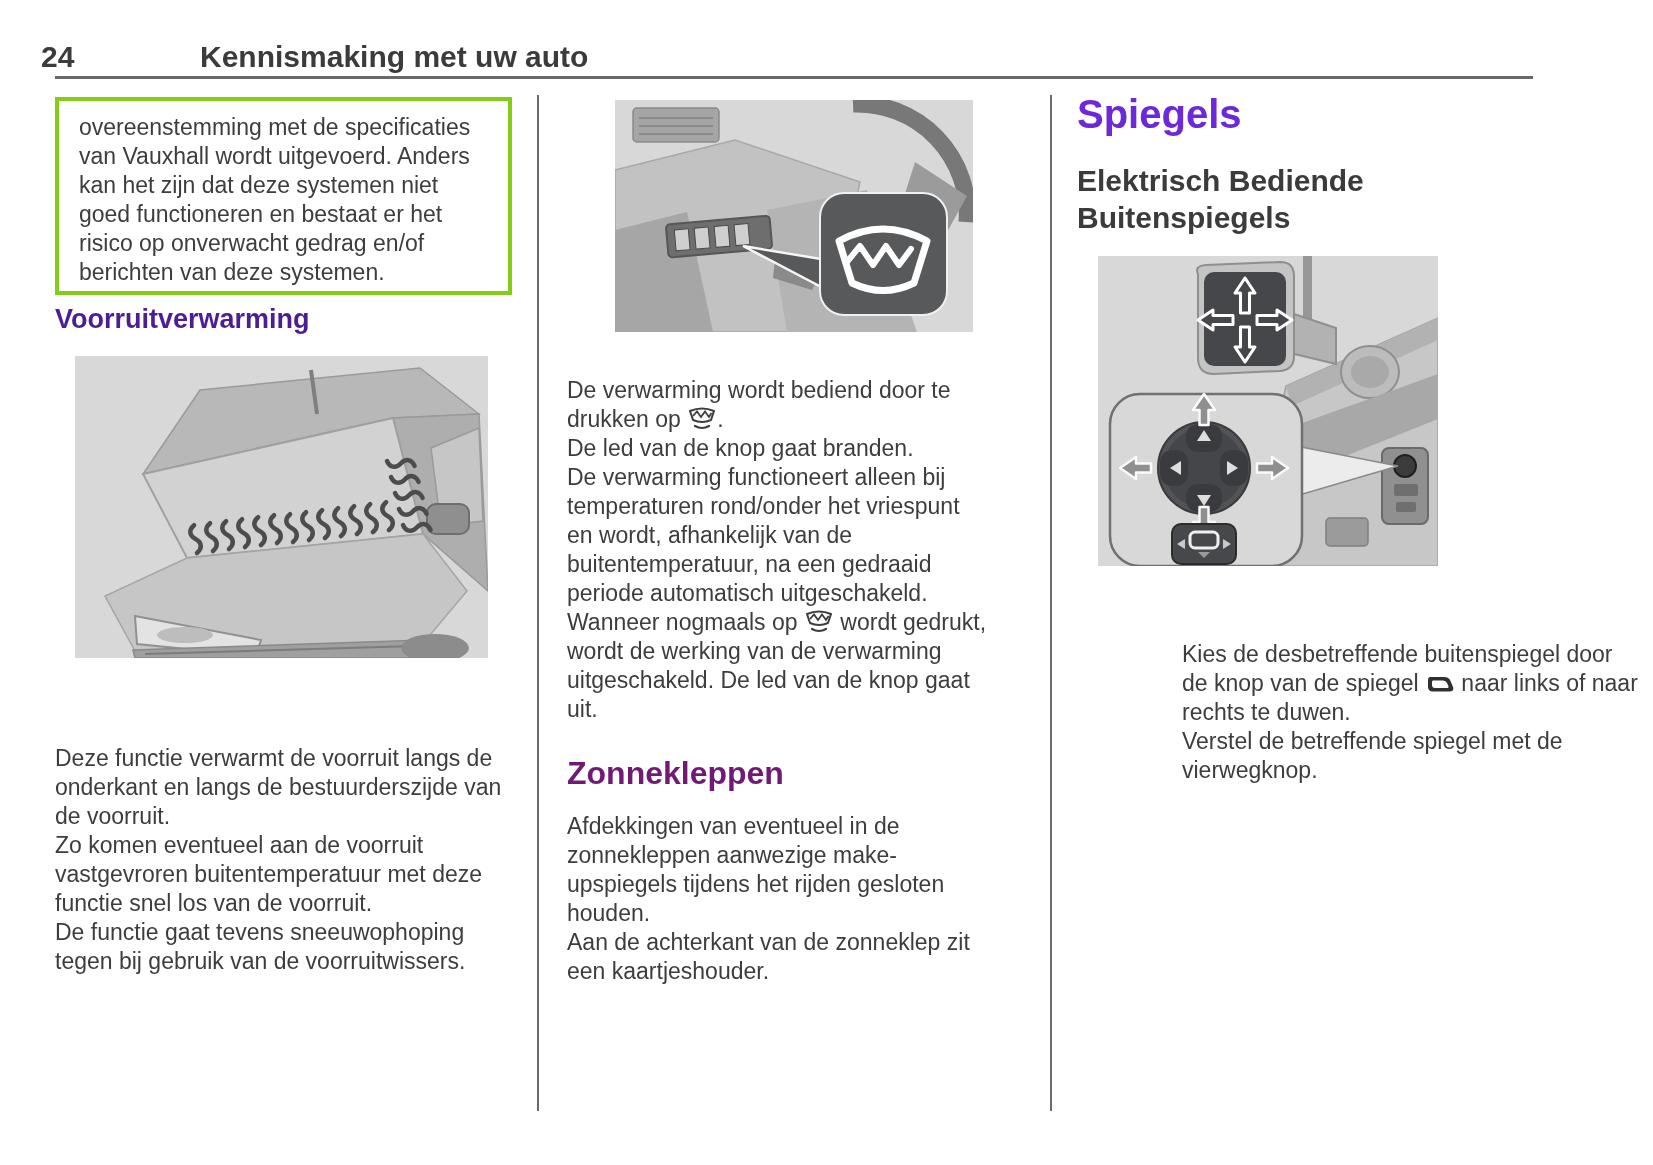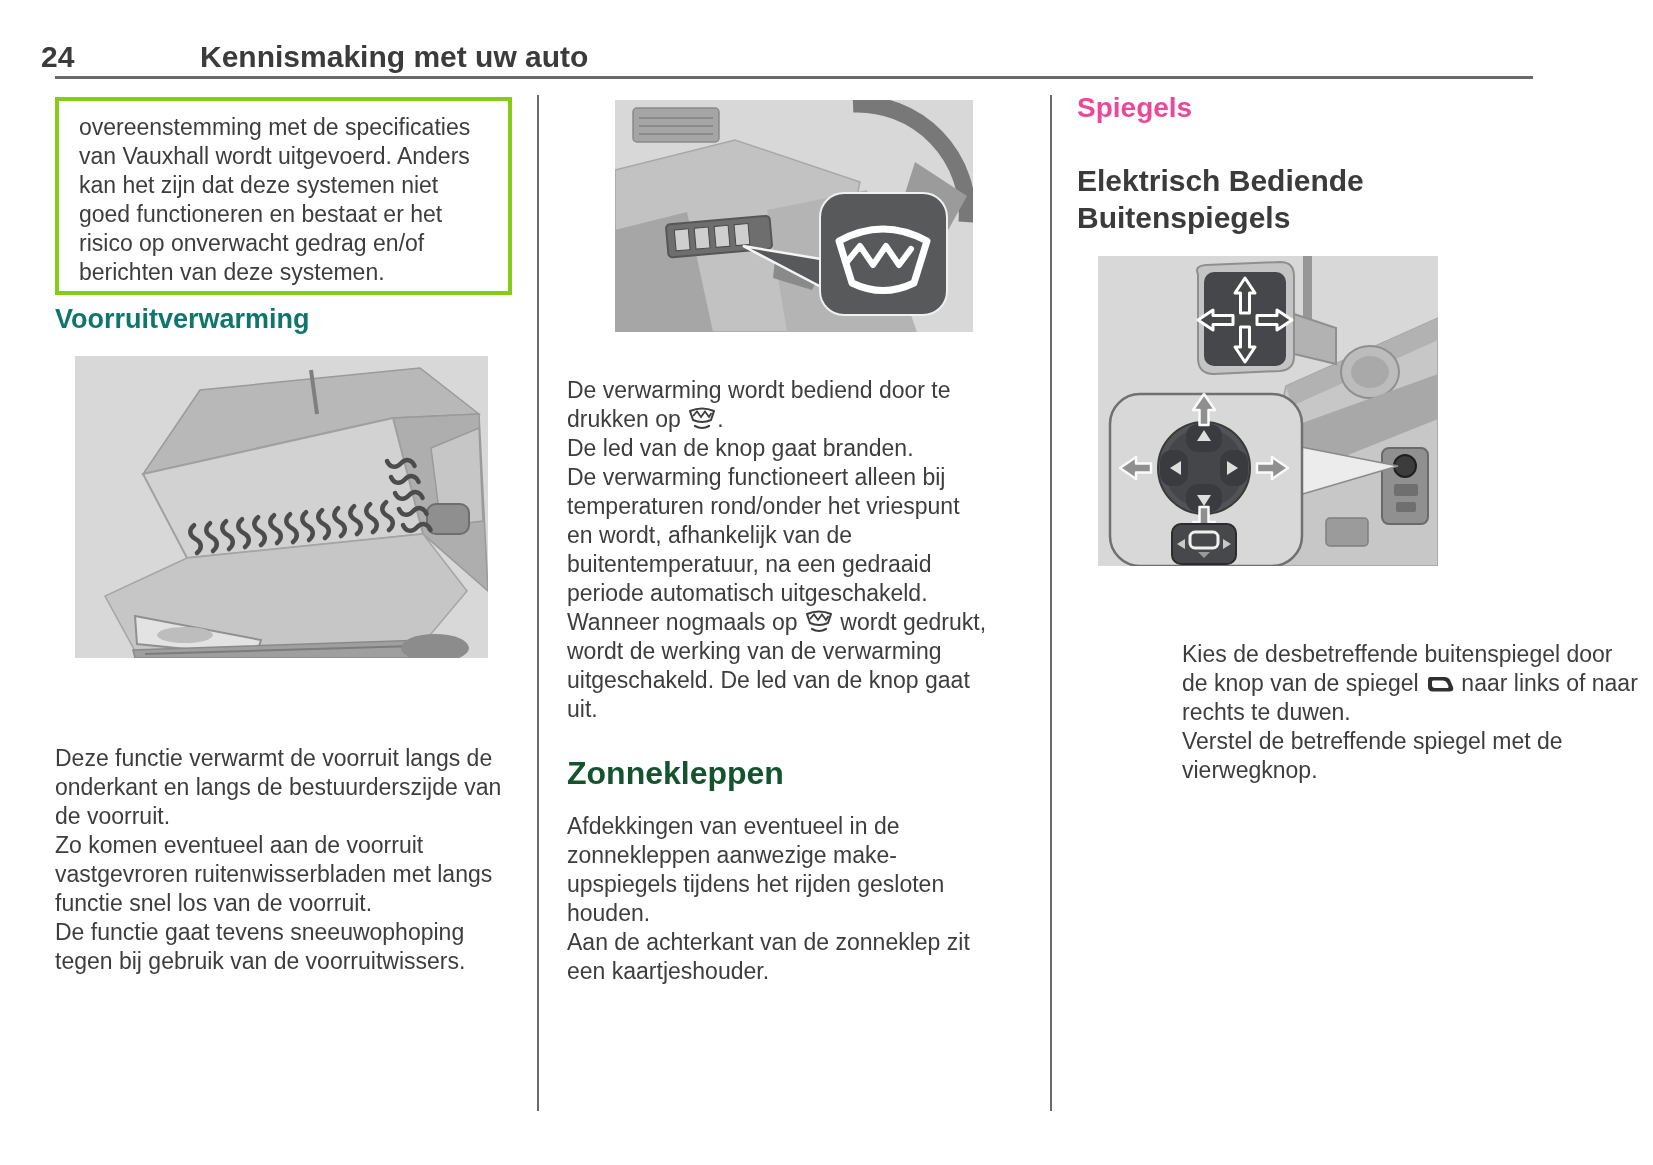--- a/index.html
+++ b/index.html
@@ -5,23 +5,23 @@
   html,body{margin:0;padding:0;background:#ffffff;}
   body{
     width:1653px;height:1165px;position:relative;overflow:hidden;
     font-family:"Liberation Sans","DejaVu Sans",sans-serif;
     color:#3d3d3d;
   }
   .abs{position:absolute;}
   .body-text{font-size:23px;line-height:29px;color:#3d3d3d;}
   .body-text p{margin:0;}
   .h-chapter{font-size:30px;font-weight:bold;color:#3b3b3b;}
-  .h-sub{font-size:27px;font-weight:bold;color:#0f766e;}
-  .h-mid{font-size:32px;font-weight:bold;color:#14532d;}
-  .h-main{font-size:28px;font-weight:bold;color:#ec4899;text-align:center;}
+  .h-sub{font-size:27px;font-weight:bold;color:#4c1d95;}
+  .h-mid{font-size:32px;font-weight:bold;color:#701a75;}
+  .h-main{font-size:40px;font-weight:bold;color:#6d28d9;text-align:center;}
   .h-right-sub{font-size:30px;font-weight:bold;line-height:37px;color:#3b3b3b;}
   .rule{background:#6a6a6a;}
   .vdiv{width:2px;background:#6a6a6a;}
   .note-box{
     border:4px solid #84cc16;box-sizing:border-box;
     padding:12px 20px;background:#ffffff;
   }
   .inline-ico{vertical-align:-4px;display:inline-block;}
 </style>
 </head>
@@ -88,21 +88,21 @@
   <ellipse cx="110" cy="279" rx="28" ry="8" fill="#bdbdbd"></ellipse>
 
   <polygon points="58,294 350,284 346,302 60,302" fill="#9f9f9f" stroke="#8a8a8a" stroke-width="1.5"></polygon>
   <line x1="70" y1="298" x2="340" y2="290" stroke="#7c7c7c" stroke-width="2"></line>
 
   <ellipse cx="360" cy="292" rx="34" ry="14" fill="#8c8c8c"></ellipse>
 </svg>
 
 <div class="abs body-text" style="left:55px;top:744px;width:462px;">
   <p>Deze functie verwarmt de voorruit langs de onderkant en langs de bestuurderszijde van de voorruit.</p>
-  <p>Zo komen eventueel aan de voorruit vastgevroren ruitenwisserbladen met langs functie snel los van de voorruit.</p>
+  <p>Zo komen eventueel aan de voorruit vastgevroren buitentemperatuur met deze functie snel los van de voorruit.</p>
   <p>De functie gaat tevens sneeuwophoping tegen bij gebruik van de voorruitwissers.</p>
 </div>
 
 <svg class="abs" style="left:615px;top:100px;" width="358" height="232" viewBox="0 0 358 232">
   <rect x="0" y="0" width="358" height="232" fill="#d8d8d8"></rect>
 
   <rect x="18" y="8" width="86" height="34" rx="4" fill="#a5a5a5" stroke="#8a8a8a" stroke-width="1.5"></rect>
   <line x1="24" y1="18" x2="98" y2="18" stroke="#8a8a8a" stroke-width="2"></line>
   <line x1="24" y1="26" x2="98" y2="26" stroke="#8a8a8a" stroke-width="2"></line>
   <line x1="24" y1="34" x2="98" y2="34" stroke="#8a8a8a" stroke-width="2"></line>

